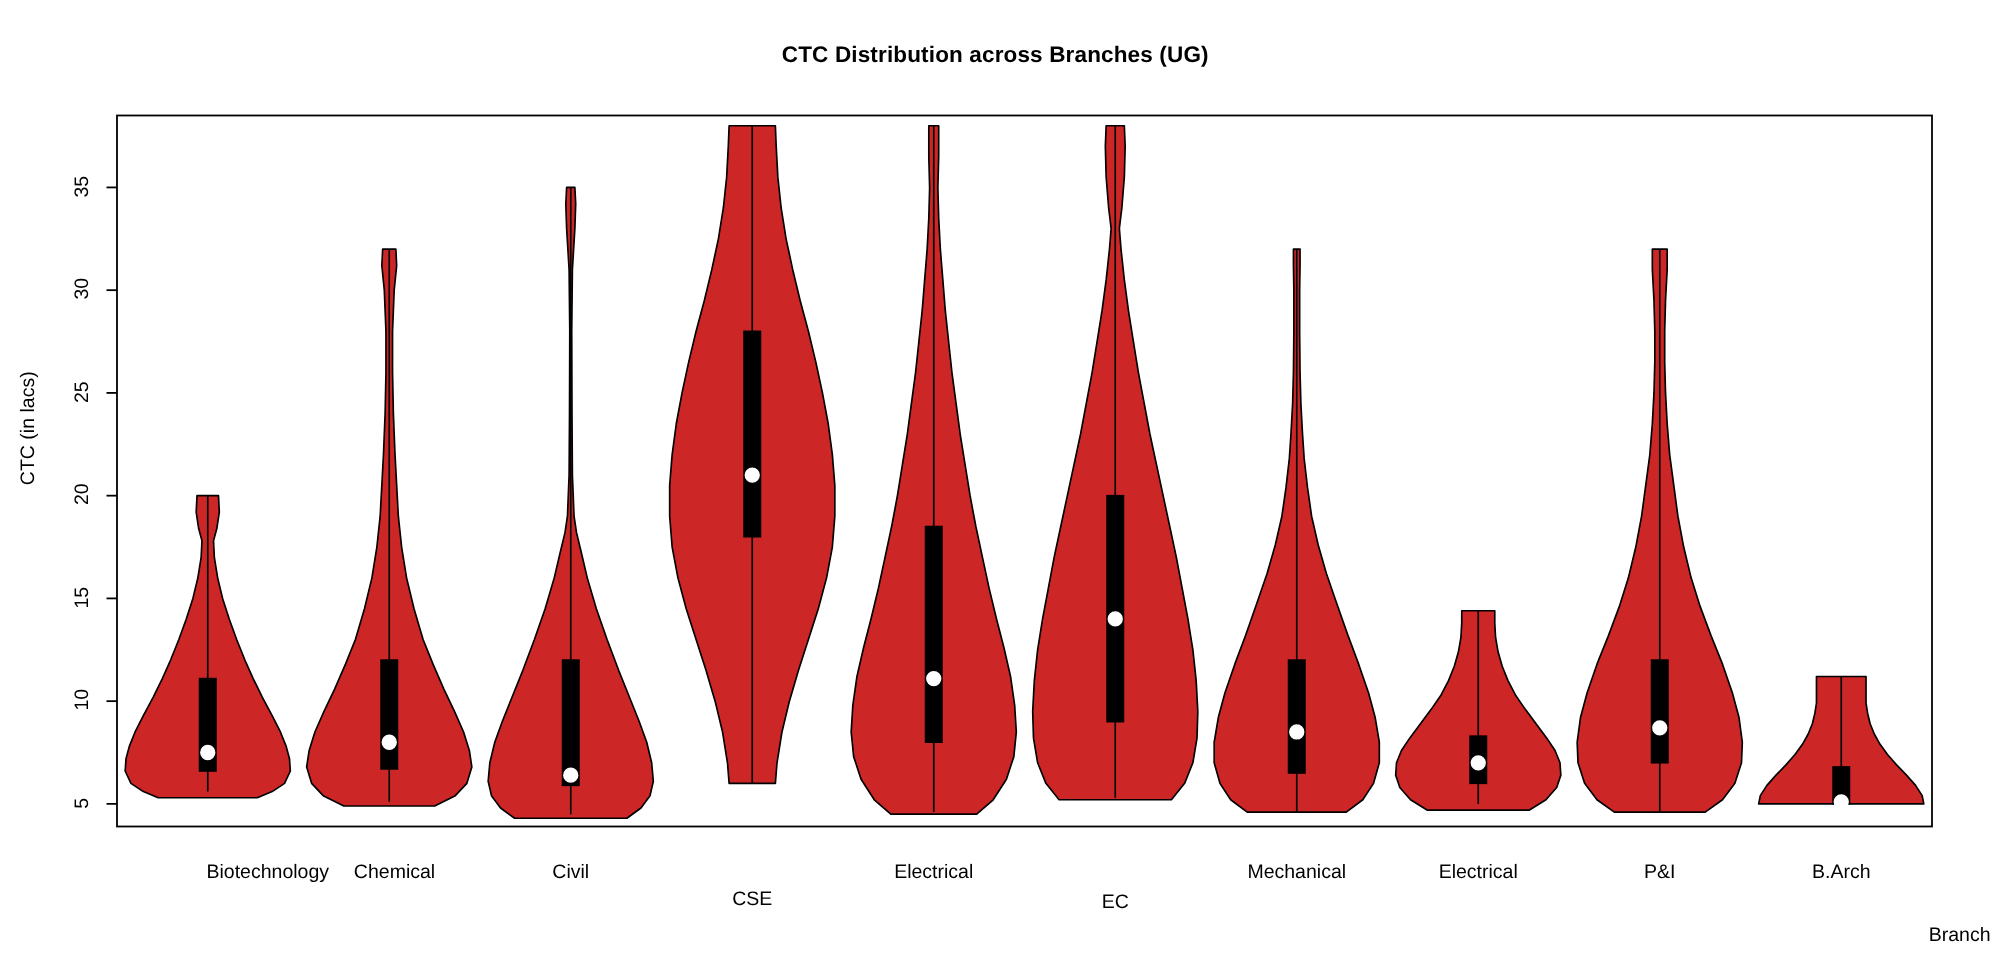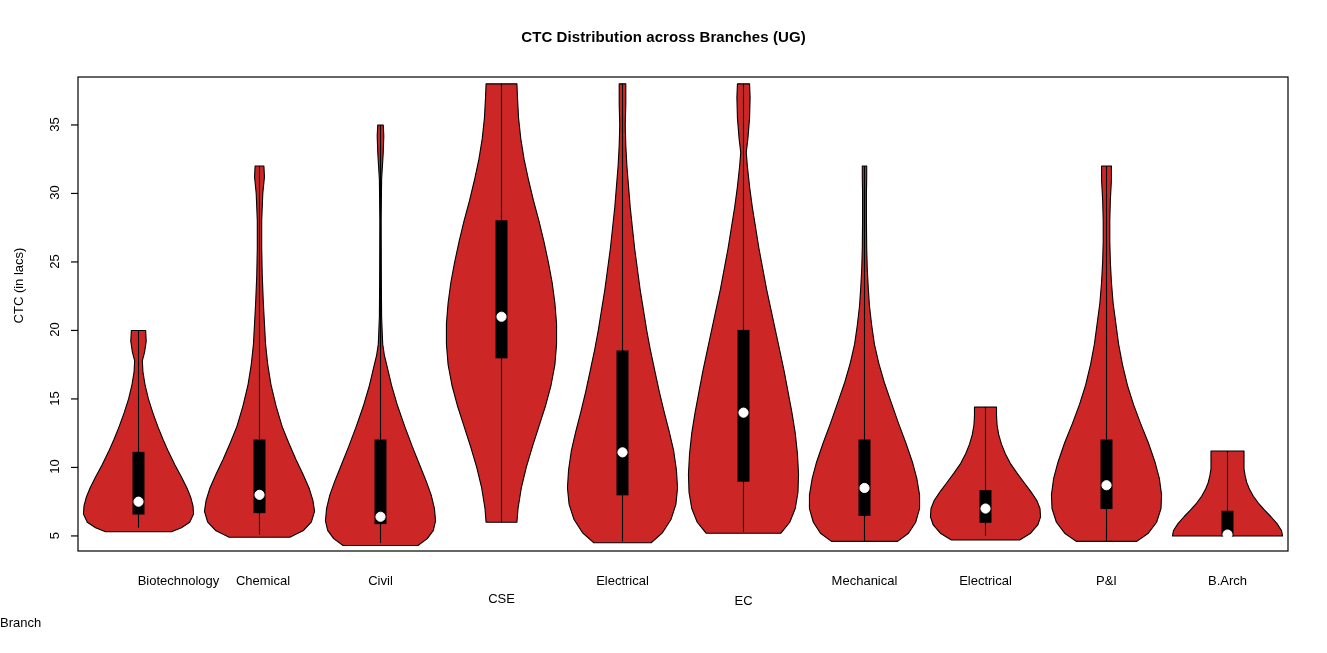--- a/index.html
+++ b/index.html
@@ -39,21 +39,21 @@
     text-align: center;
     font-size: 13px;
     transform: rotate(-90deg);
     transform-origin: center center;
   }
   #x-axis-title {
     position: absolute;
     left: 0;
     top: 615px;
     width: 1327px;
-    text-align: left;
+    text-align: right;
     font-size: 13px;
   }
   #svg-canvas {
     position: absolute;
     left: 0; top: 0;
   }
   .tick-label-y {
     position: absolute;
     font-size: 13px;
     transform: rotate(-90deg);

